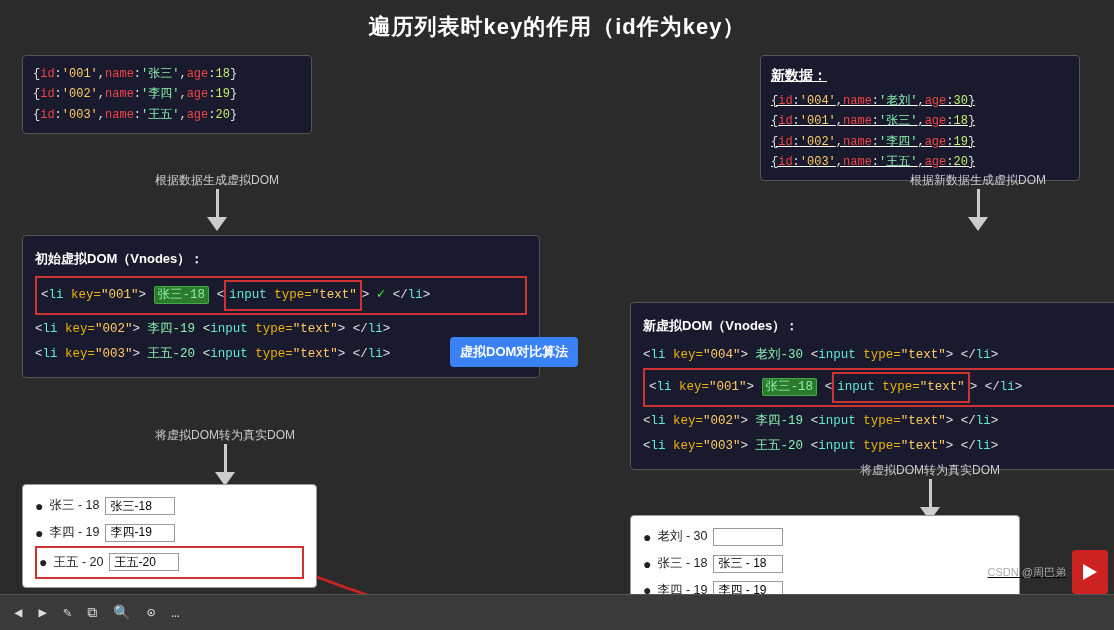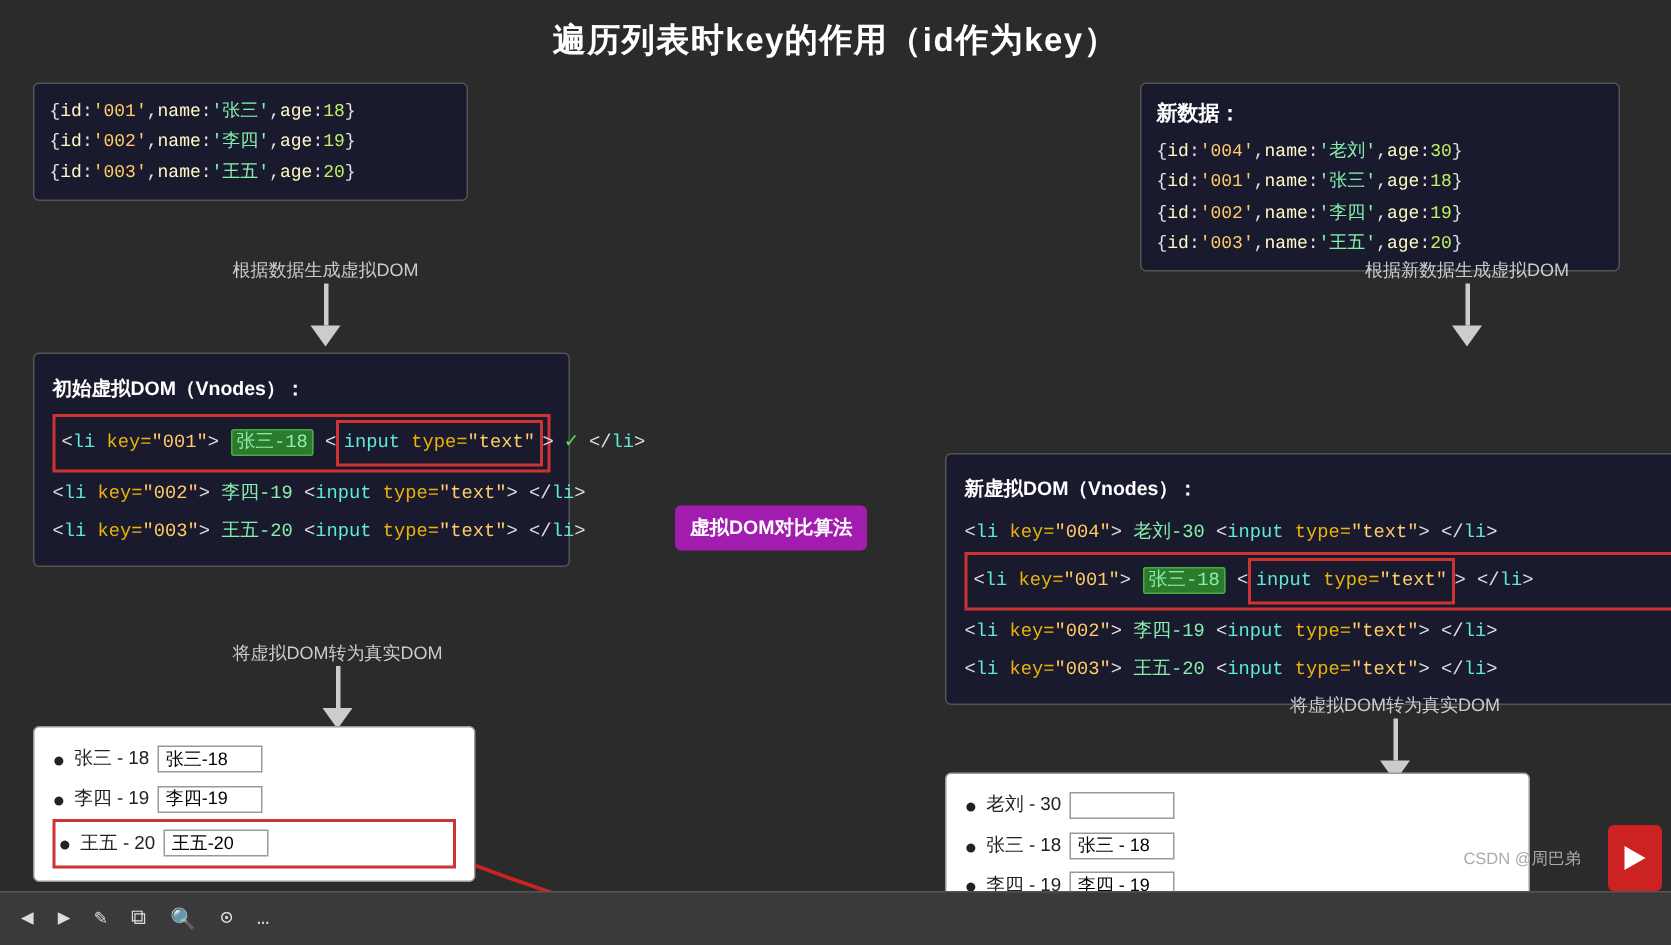--- a/index.html
+++ b/index.html
@@ -46,21 +46,21 @@
       font-weight: bold;
       font-family: 'Microsoft YaHei', sans-serif;
       font-size: 14px;
       margin-bottom: 3px;
     }
 
     .data-box .data-line {
       color: #e0e0e0;
       font-size: 12px;
     }
-    .data-box .key-name { color: #fef9c3; }
+    .data-box .key-name { color: #ef4444; }
 
     
     .vdom-box {
       position: absolute;
       background: #1a1a2e;
       border: 1.5px solid #555;
       border-radius: 4px;
       padding: 10px 12px;
       color: #fff;
       font-size: 12.5px;
@@ -147,21 +147,21 @@
     .arrow-label {
       color: #cccccc;
       font-family: 'Microsoft YaHei', sans-serif;
       font-size: 12px;
       white-space: nowrap;
       text-align: center;
     }
 
     .compare-box {
       position: absolute;
-      background: #a21caf;
+      background: #3b82f6;
       color: #fff;
       font-family: 'Microsoft YaHei', sans-serif;
       font-size: 13px;
       font-weight: bold;
       padding: 6px 10px;
       border-radius: 4px;
       white-space: nowrap;
       text-align: center;
     }
 
@@ -231,21 +231,21 @@
       {<span class="key-name">id</span>:<span class="attr-val">'001'</span>,<span class="key-name">name</span>:<span class="str-value">'张三'</span>,<span class="key-name">age</span>:<span class="num-value">18</span>}
     </div>
     <div class="data-line">
       {<span class="key-name">id</span>:<span class="attr-val">'002'</span>,<span class="key-name">name</span>:<span class="str-value">'李四'</span>,<span class="key-name">age</span>:<span class="num-value">19</span>}
     </div>
     <div class="data-line">
       {<span class="key-name">id</span>:<span class="attr-val">'003'</span>,<span class="key-name">name</span>:<span class="str-value">'王五'</span>,<span class="key-name">age</span>:<span class="num-value">20</span>}
     </div>
   </div>
 
-  <div class="data-box" style="left:760px; top:8px; width:320px;">
+  <div class="data-box" style="left:760px; top:8px; width:320px;text-decoration:underline;">
     <div class="box-title">新数据：</div>
     <div class="data-line">
       {<span class="key-name">id</span>:<span class="attr-val">'004'</span>,<span class="key-name">name</span>:<span class="str-value">'老刘'</span>,<span class="key-name">age</span>:<span class="num-value">30</span>}
     </div>
     <div class="data-line">
       {<span class="key-name">id</span>:<span class="attr-val">'001'</span>,<span class="key-name">name</span>:<span class="str-value">'张三'</span>,<span class="key-name">age</span>:<span class="num-value">18</span>}
     </div>
     <div class="data-line">
       {<span class="key-name">id</span>:<span class="attr-val">'002'</span>,<span class="key-name">name</span>:<span class="str-value">'李四'</span>,<span class="key-name">age</span>:<span class="num-value">19</span>}
     </div>
@@ -259,21 +259,21 @@
     <div class="arrow-shaft" style="height:28px;"></div>
     <div class="arrow-head-down"></div>
   </div>
 
   <div class="arrow-down" style="left:910px; top:125px;">
     <div class="arrow-label">根据新数据生成虚拟DOM</div>
     <div class="arrow-shaft" style="height:28px;"></div>
     <div class="arrow-head-down"></div>
   </div>
 
-  <div class="vdom-box" style="left:22px; top:188px; width:358px;">
+  <div class="vdom-box" style="left:22px; top:188px; width:518px;">
     <div class="box-title">初始虚拟DOM（Vnodes）：</div>
 
     <div class="vdom-line" style="border:2px solid #cc3333; padding:2px 4px; display:block; margin-bottom:2px;">
       <span class="tag-bracket">&lt;</span><span class="tag-code">li</span>
       <span class="attr-name"> key=</span><span class="attr-val">"001"</span><span class="tag-bracket">&gt;</span>
       <span class="green-highlight"><span class="str-value">张三-18</span></span>
       <span class="tag-bracket"> &lt;</span><span class="input-highlight"><span class="tag-code">input</span><span class="attr-name"> type=</span><span class="attr-val">"text"</span></span><span class="tag-bracket">&gt;</span>
       <span class="checkmark"> ✓</span>
       <span class="tag-bracket"> &lt;/</span><span class="tag-code">li</span><span class="tag-bracket">&gt;</span>
     </div>
@@ -397,21 +397,21 @@
   <svg class="curve-svg" style="left:0;top:0;width:1114px;height:630px;" viewBox="0 0 1114 630">
 
     <path d="M 317 530 Q 500 600 630 585" stroke="#cc2222" stroke-width="2.5" fill="none" marker-end="url(#arrowhead)"></path>
     <defs>
       <marker id="arrowhead" markerWidth="8" markerHeight="8" refX="6" refY="3" orient="auto">
         <path d="M0,0 L0,6 L8,3 z" fill="#cc2222"></path>
       </marker>
     </defs>
   </svg>
 
-  <div style="position:absolute; bottom:38px; right:6px; display:flex; align-items:center; gap:12px;">
+  <div style="position:absolute; bottom:38px; right:6px; display:flex; align-items:center; gap:0;text-decoration:underline;">
     <span style="color:#aaa; font-size:11px; font-family:'Microsoft YaHei',sans-serif;">CSDN @周巴弟</span>
 
     <div style="width:36px; height:44px; background:#cc2222; border-radius:4px; display:flex; align-items:center; justify-content:center; margin-left:6px;">
       <svg width="18" height="20" viewBox="0 0 18 20">
         <polygon points="2,2 16,10 2,18" fill="white"></polygon>
       </svg>
     </div>
   </div>
 
 </div>

